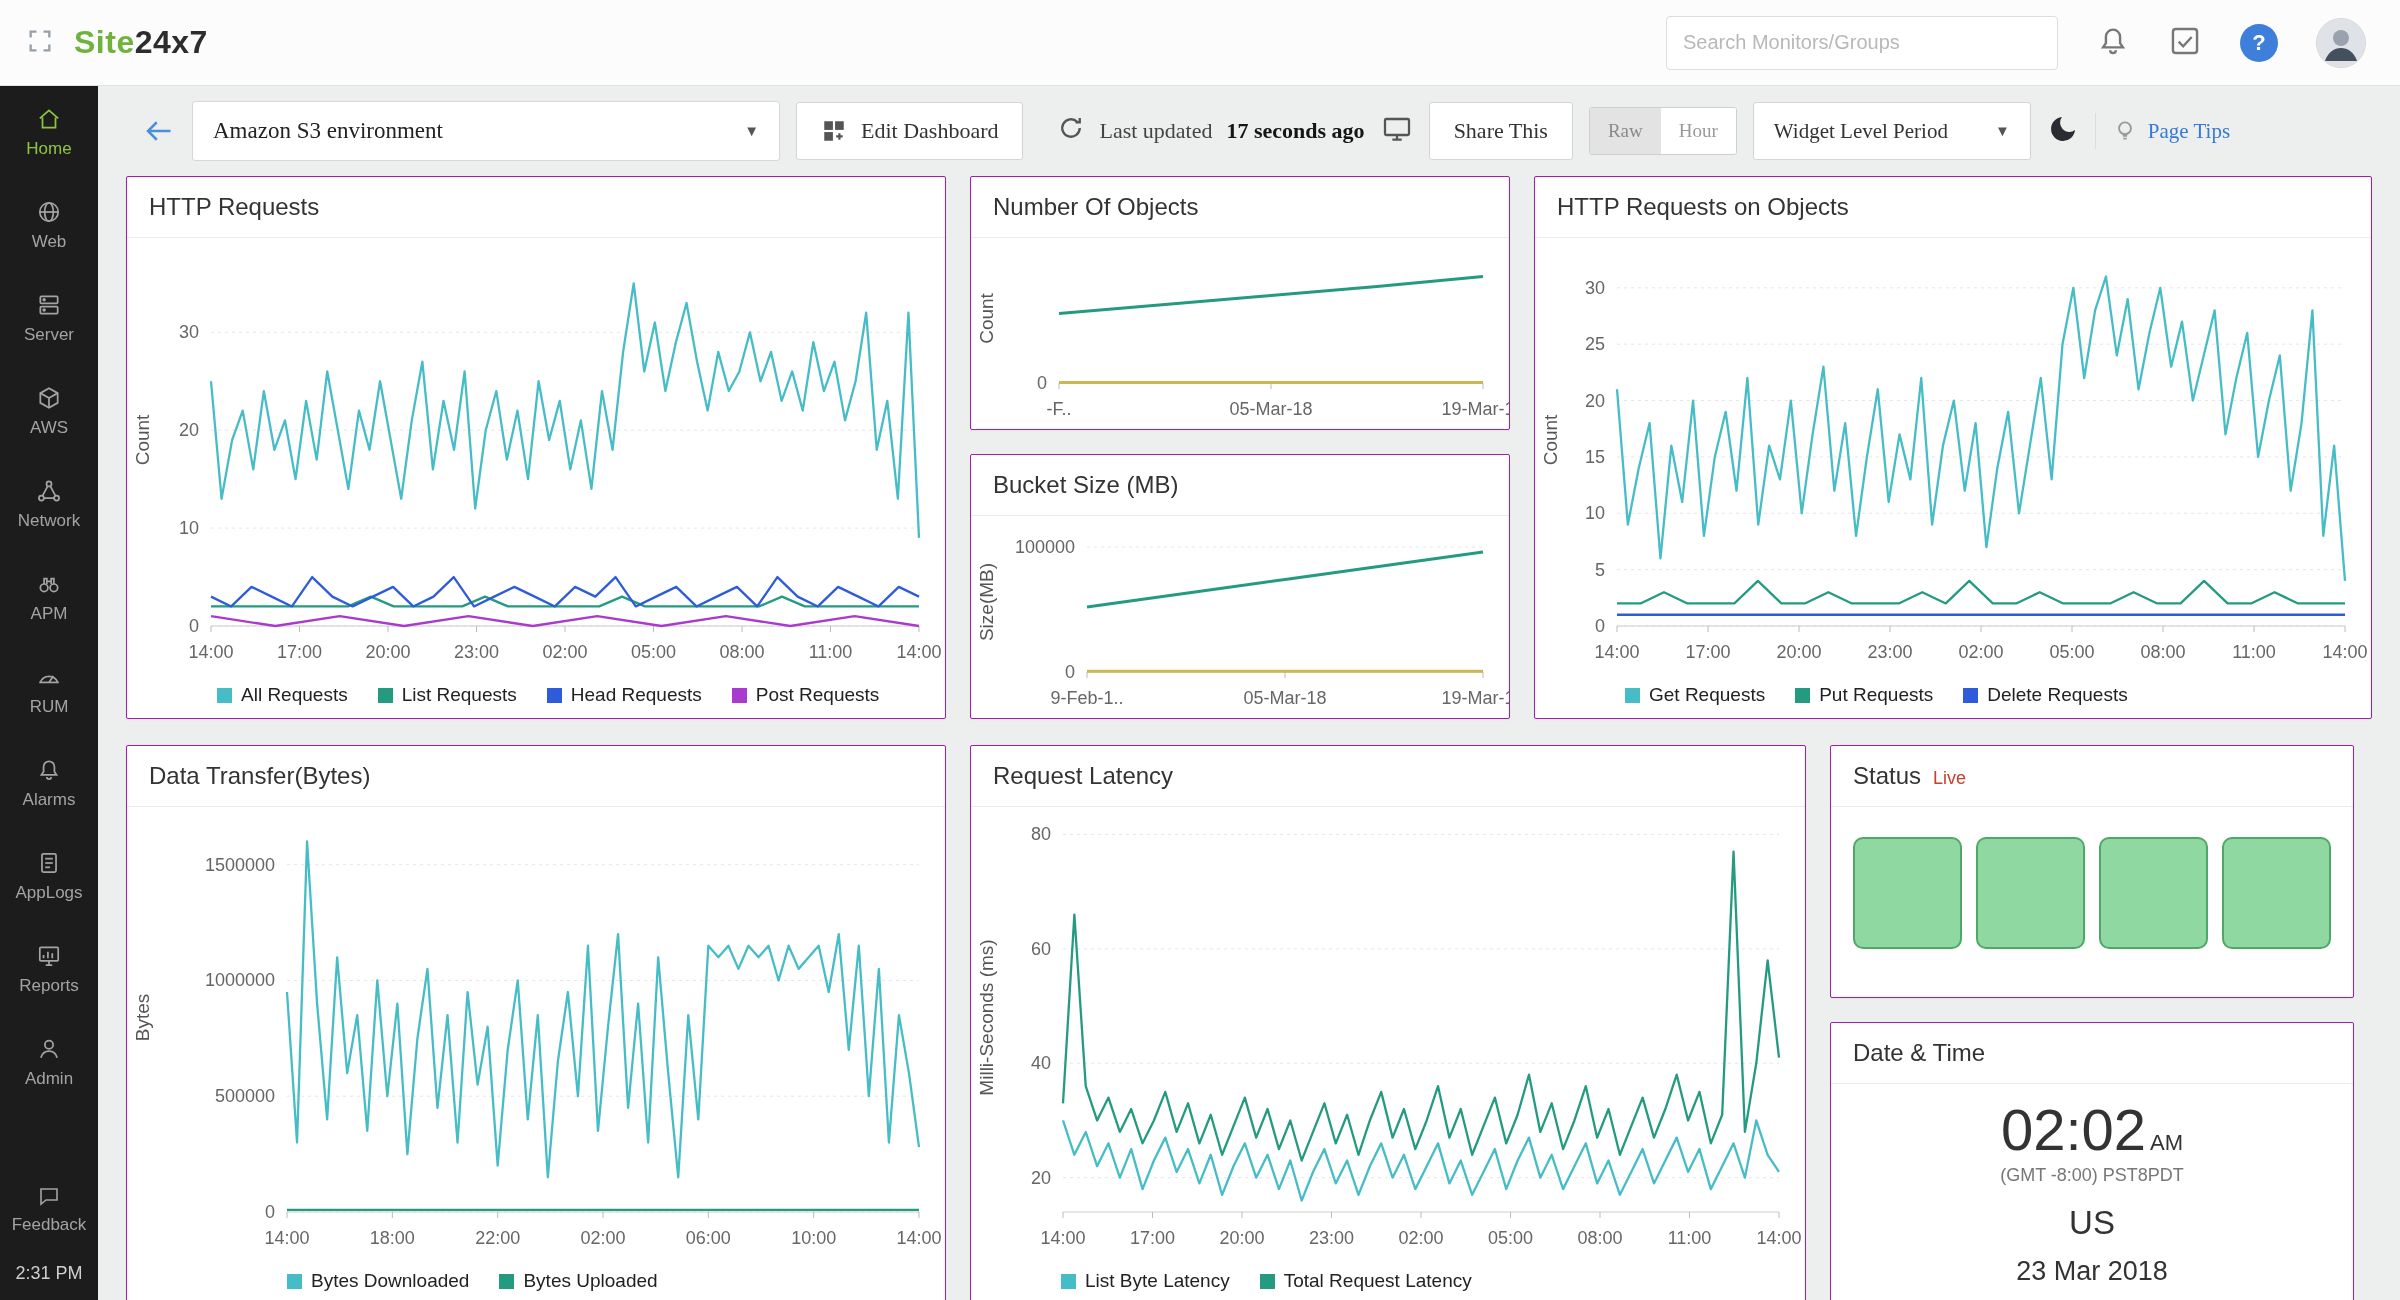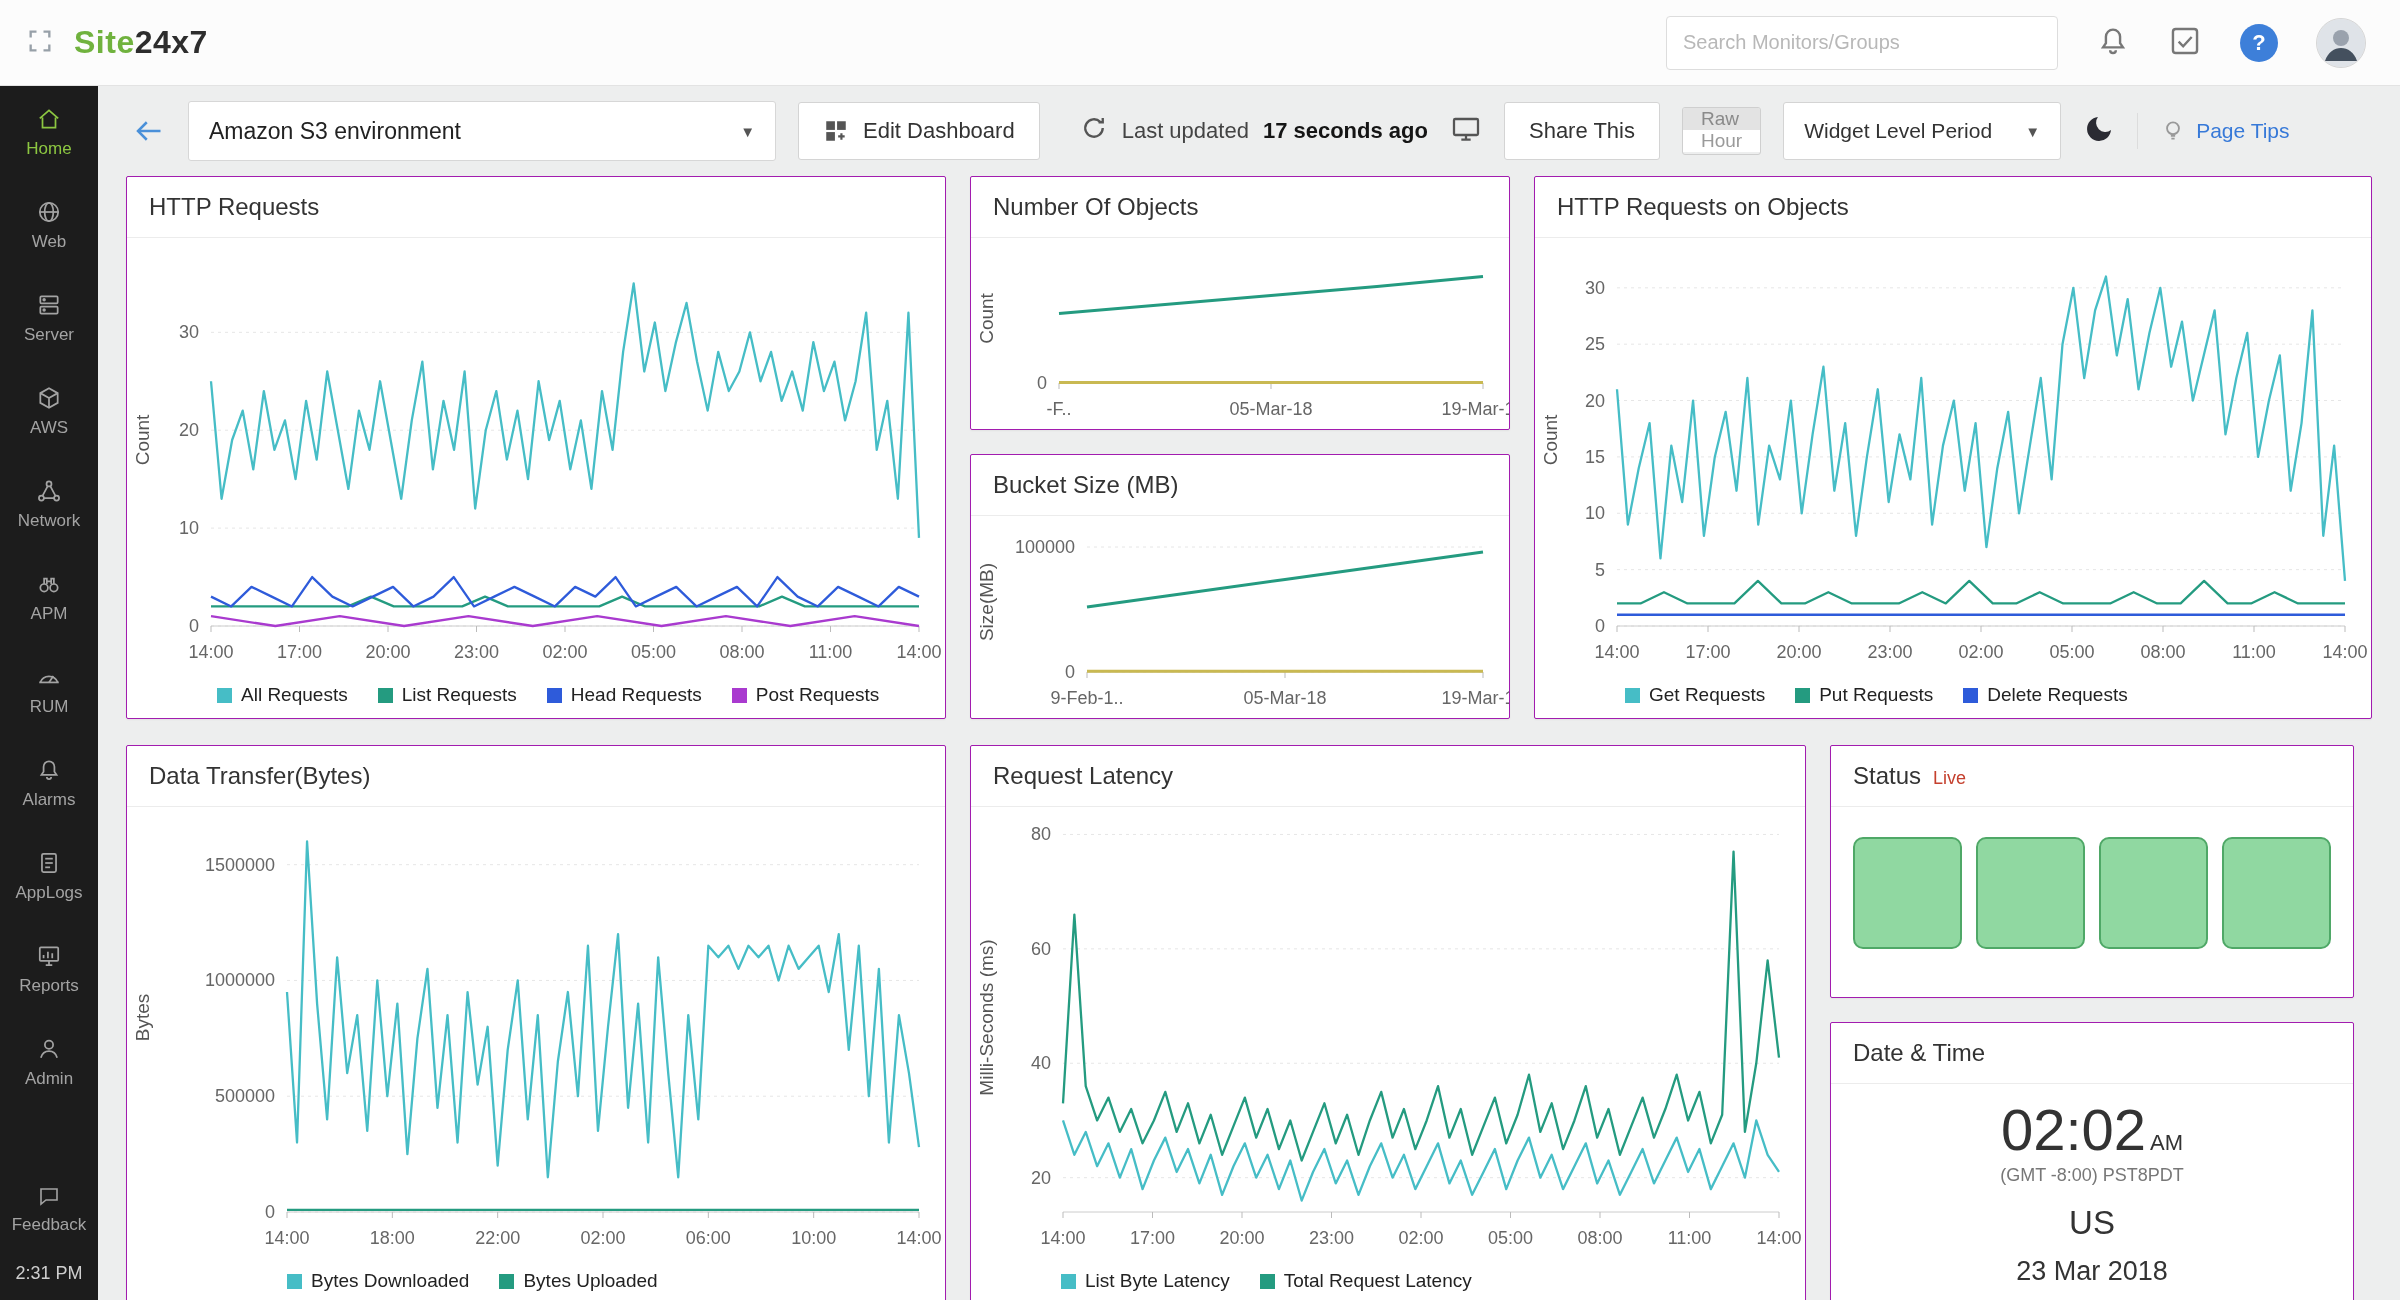--- a/index.html
+++ b/index.html
@@ -25,30 +25,30 @@
              display:flex; flex-direction:column; }
   .sb-item { height:93px; display:flex; flex-direction:column; align-items:center; justify-content:center;
              gap:7px; color:#a3a3a3; font-size:17px; cursor:pointer; }
   .sb-item svg { stroke:currentColor; fill:none; stroke-width:1.6; }
   .sb-item.active { color:#8cc641; }
   .sb-bottom { margin-top:auto; display:flex; flex-direction:column; align-items:center; }
   .sb-time { color:#cfcfcf; font-size:18px; padding:14px 0 16px; }
 
   
   .main { position:absolute; top:86px; left:98px; right:0; bottom:0; overflow:hidden; }
-  .toolbar { height:90px; display:flex; align-items:center; gap:22px; padding:0 32px; }
+  .toolbar { height:90px; display:flex; align-items:center; gap:16px; padding:0 42px;font-family:Liberation Serif, serif; }
   .back-arrow { display:flex; align-items:center; }
   .selector { width:588px; height:60px; background:#fff; border:1px solid #d7d7d7; border-radius:3px;
               display:flex; align-items:center; padding:0 20px; font-size:23px; color:#222; cursor:pointer; }
   .selector .caret, .wlp .caret { margin-left:auto; font-size:15px; color:#555; }
   .btn { height:58px; background:#fff; border:1px solid #d4d4d4; border-radius:3px; display:flex;
          align-items:center; gap:14px; padding:0 24px; font-size:22px; color:#333; cursor:pointer; }
   .lu { display:flex; align-items:center; gap:14px; font-size:22px; color:#444; }
   .lu b { color:#151515; }
-  .toggle { display:flex; border:1px solid #cfcfcf; border-radius:3px; overflow:hidden; height:48px; font-size:19px;flex-direction:column; }
+  .toggle { display:flex; border:1px solid #cfcfcf; border-radius:3px; overflow:hidden; height:48px; font-size:19px; }
   .toggle .seg { padding:0 18px; display:flex; align-items:center; color:#9a9a9a; background:#fff; cursor:pointer; }
   .toggle .seg.sel { background:#e3e3e3; color:#8a8a8a; }
   .wlp { width:278px; height:58px; background:#fff; border:1px solid #d4d4d4; border-radius:3px;
          display:flex; align-items:center; padding:0 20px; font-size:21px; color:#333; cursor:pointer; }
   .vdiv { width:1px; height:36px; background:#dcdcdc; }
   .pagetips { display:flex; align-items:center; gap:10px; color:#3779d8; font-size:21px; cursor:pointer; }
 
   .rows { padding:0 28px; }
   .row { display:flex; gap:24px; margin-bottom:26px; }
   .colstack { display:flex; flex-direction:column; gap:24px; }

